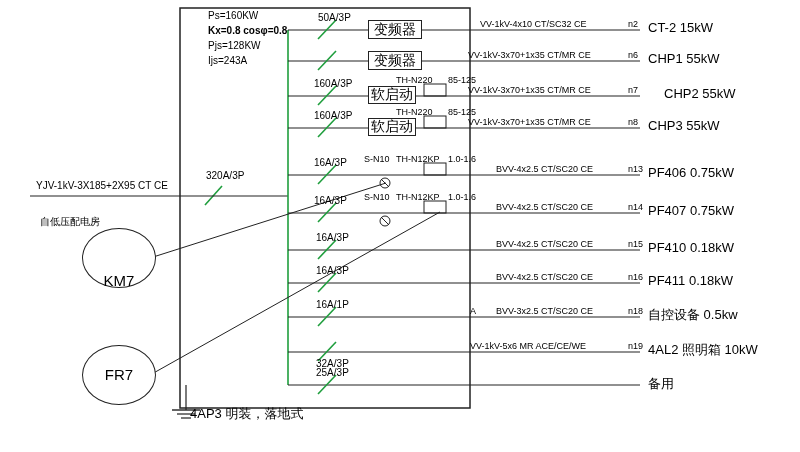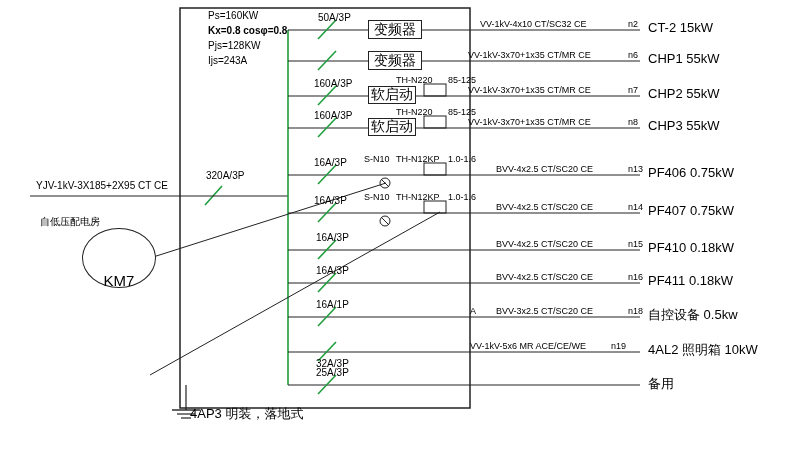--- a/index.html
+++ b/index.html
@@ -93,20 +93,23 @@
 
   <div class="t sm" style="left:36px;top:180px;">YJV-1kV-3X185+2X95 CT CE</div>
   <div class="t sm" style="left:40px;top:200px;margin-top:16px;">自低压配电房</div>
   <div class="t sm" style="left:206px;top:170px;">320A/3P</div>
 
   <div class="t mid" style="left:190px;top:408px;">4AP3  明装，落地式</div>
 
   <div class="circle" style="left:82px;top:228px;width:72px;height:58px;align-items:flex-end;">
     <span class="t big" style="position:static;">KM7</span>
   </div>
+  <div class="circle" style="left:82px;top:345px;width:72px;height:58px;">
+    <span class="t big" style="position:static;">FR7</span>
+  </div>
 
   <div class="t sm" style="left:318px;top:12px;">50A/3P</div>
   <div class="devbox" style="left:368px;top:20px;width:54px;height:19px;">
     <span>变频器</span>
   </div>
   <div class="devbox" style="left:368px;top:51px;width:54px;height:19px;">
     <span>变频器</span>
   </div>
   <div class="t xs" style="left:480px;top:18px;">VV-1kV-4x10 CT/SC32 CE</div>
   <div class="t xs" style="left:628px;top:18px;">n2</div>
@@ -117,21 +120,21 @@
   <div class="t mid" style="left:648px;top:53px;">CHP1 55kW</div>
 
   <div class="t sm" style="left:314px;top:78px;">160A/3P</div>
   <div class="devbox" style="left:368px;top:86px;width:48px;height:18px;">
     <span>软启动</span>
   </div>
   <div class="t xs" style="left:396px;top:74px;">TH-N220</div>
   <div class="t xs" style="left:448px;top:74px;">85-125</div>
   <div class="t xs" style="left:468px;top:84px;">VV-1kV-3x70+1x35 CT/MR CE</div>
   <div class="t xs" style="left:628px;top:84px;">n7</div>
-  <div class="t mid" style="left:648px;top:88px;text-align:right;">CHP2 55kW</div>
+  <div class="t mid" style="left:664px;top:88px;text-align:right;">CHP2 55kW</div>
 
   <div class="t sm" style="left:314px;top:110px;">160A/3P</div>
   <div class="devbox" style="left:368px;top:118px;width:48px;height:18px;">
     <span>软启动</span>
   </div>
   <div class="t xs" style="left:396px;top:106px;">TH-N220</div>
   <div class="t xs" style="left:448px;top:106px;">85-125</div>
   <div class="t xs" style="left:468px;top:116px;">VV-1kV-3x70+1x35 CT/MR CE</div>
   <div class="t xs" style="left:628px;top:116px;">n8</div>
   <div class="t mid" style="left:648px;top:120px;">CHP3 55kW</div>
@@ -163,19 +166,19 @@
   <div class="t mid" style="left:648px;top:275px;">PF411 0.18kW</div>
 
   <div class="t sm" style="left:316px;top:299px;">16A/1P</div>
   <div class="t xs" style="left:470px;top:305px;">A</div>
   <div class="t xs" style="left:496px;top:305px;">BVV-3x2.5 CT/SC20 CE</div>
   <div class="t xs" style="left:628px;top:305px;">n18</div>
   <div class="t mid" style="left:648px;top:309px;">自控设备 0.5kw</div>
 
   <div class="t sm" style="left:316px;top:334px;margin-top:24px;">32A/3P</div>
   <div class="t xs" style="left:470px;top:340px;">VV-1kV-5x6 MR ACE/CE/WE</div>
-  <div class="t xs" style="left:611px;top:340px;">n19</div>
+  <div class="t xs" style="left:628px;top:340px;">n19</div>
   <div class="t mid" style="left:648px;top:344px;">4AL2 照明箱 10kW</div>
 
   <div class="t sm" style="left:316px;top:367px;">25A/3P</div>
   <div class="t mid" style="left:648px;top:378px;">备用</div>
 
 </div>
 
 </body></html>

